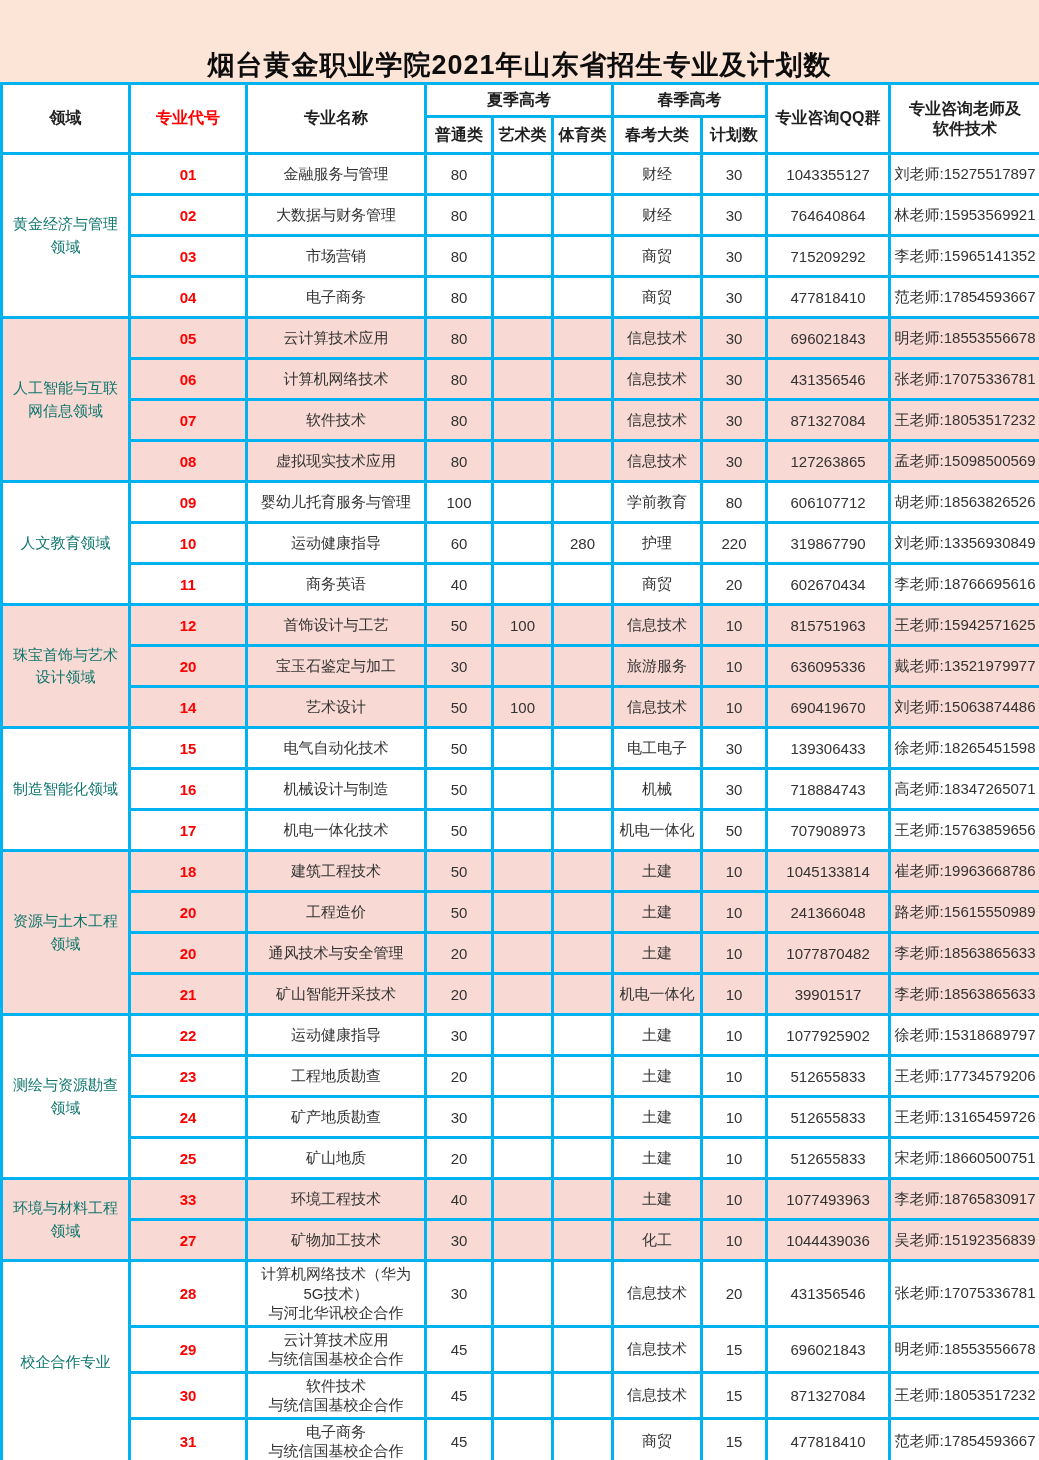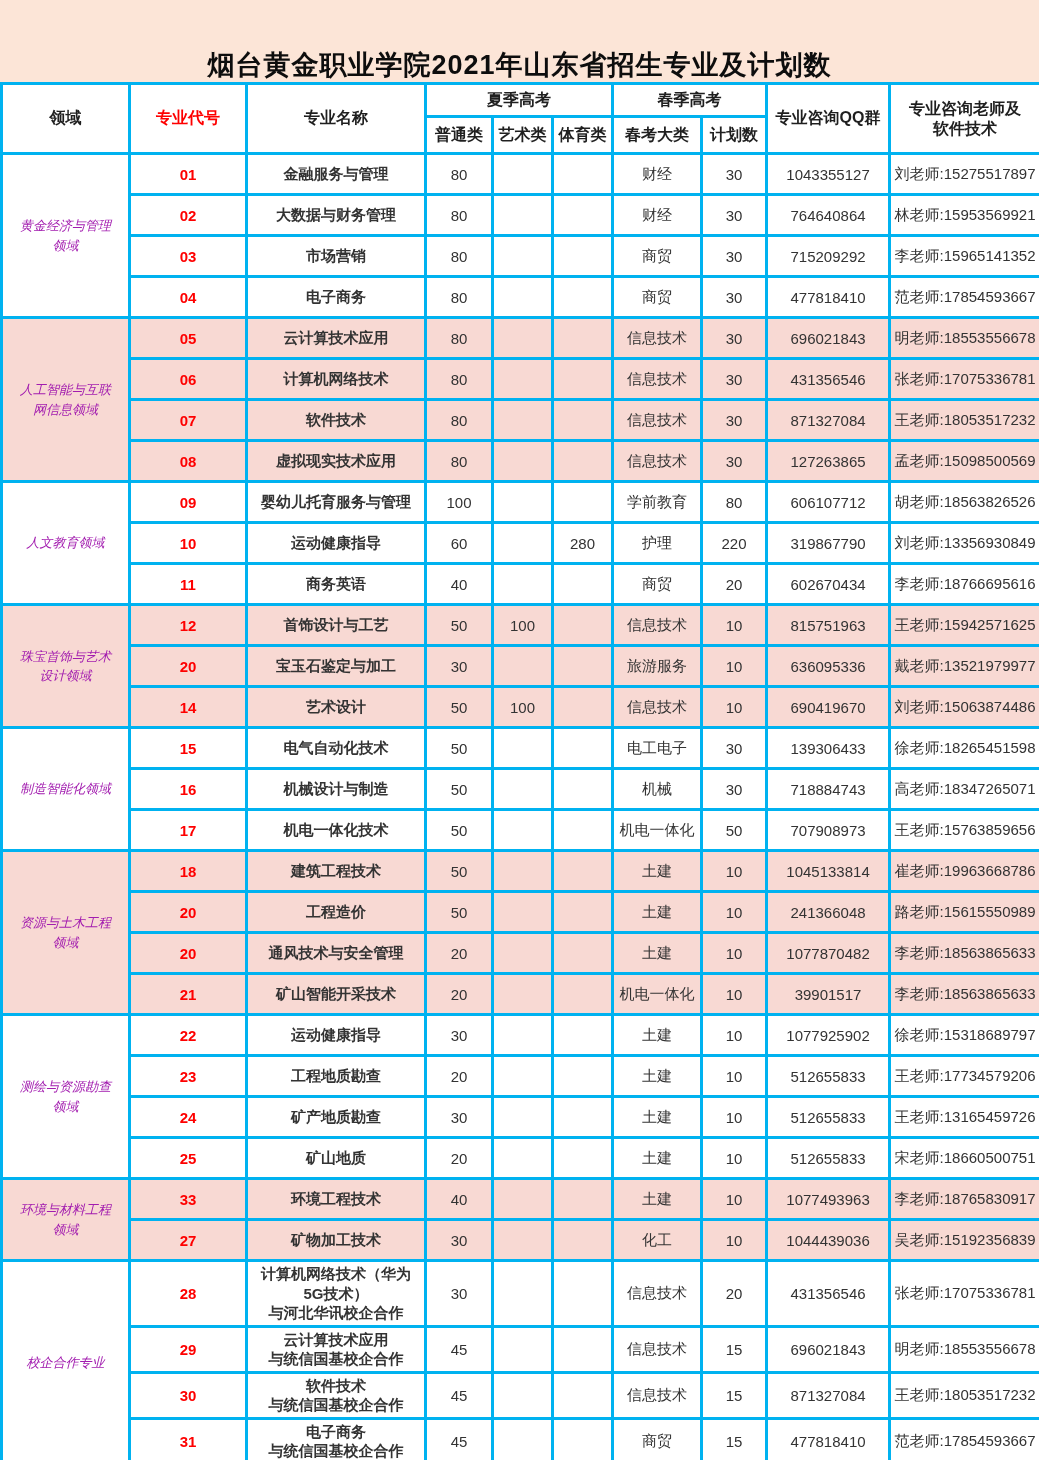--- a/index.html
+++ b/index.html
@@ -30,24 +30,24 @@
   }
   thead th{
     background:#b7d2ec;color:#1f1f1f;font-weight:700;font-size:16px;
   }
   thead tr.group-row th{height:26px;}
   thead tr.sub-row th{height:30px;}
   th.red{color:#fe0000;}
   th.pre, td.pre{white-space:pre-line;line-height:1.25;}
   tbody td{height:34px;font-size:15px;}
   td.field-cell{
-    font-size:13px;color:#a21caf;white-space:pre-line;line-height:1.5;font-style:italic;
+    font-size:15px;color:#0f766e;white-space:pre-line;line-height:1.5;
   }
   td.code-cell{color:#fe0000;font-weight:700;font-size:15px;}
-  td.major-cell{white-space:pre-line;line-height:1.3;font-weight:bold;}
+  td.major-cell{white-space:pre-line;line-height:1.3;}
   td.teacher-cell{text-align:left;padding-left:7px;}
   tr.shaded td{background:#f8d9d3;}
 </style>
 </head>
 <body>
 
 <div class="title-block">
   <div class="title-main">烟台黄金职业学院2021年山东省招生专业及计划数</div>
 </div>
 

